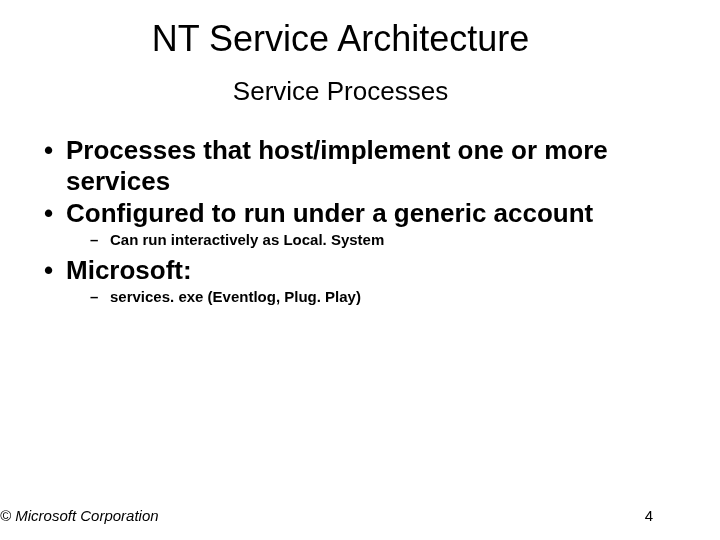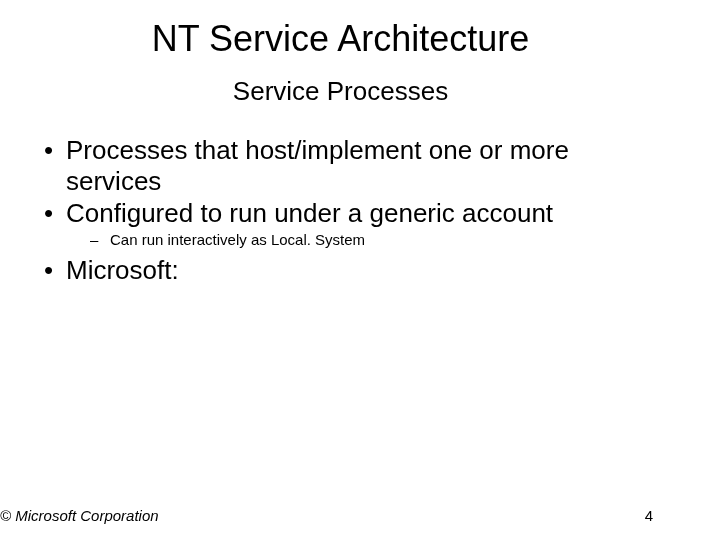--- a/index.html
+++ b/index.html
@@ -28,20 +28,21 @@
   .subtitle {
     text-align: center;
     font-size: 26px;
     margin: 16px 0 28px 0;
     font-weight: normal;
   }
   ul.l1 {
     list-style: none;
     margin: 0;
     padding: 0;
+    font-weight: bold;
   }
   ul.l1 > li {
     position: relative;
     padding-left: 26px;
     font-size: 26px;
     line-height: 1.18;
     margin-bottom: 2px;
   }
   ul.l1 > li::before {
     content: "•";
@@ -100,20 +101,23 @@
       <span>Configured to run under a generic account</span>
       <ul class="l2">
         <li>
           <span>Can run interactively as Local. System</span>
         </li>
       </ul>
     </li>
     <li>
       <span>Microsoft:</span>
       <ul class="l2">
+        <li>
+          <span>services. exe (Eventlog, Plug. Play)</span>
+        </li>
       </ul>
     </li>
   </ul>
 
   <div class="footer-center">© Microsoft Corporation</div>
   <div class="footer-right">4</div>
 
 </div>
 
 </body></html>

